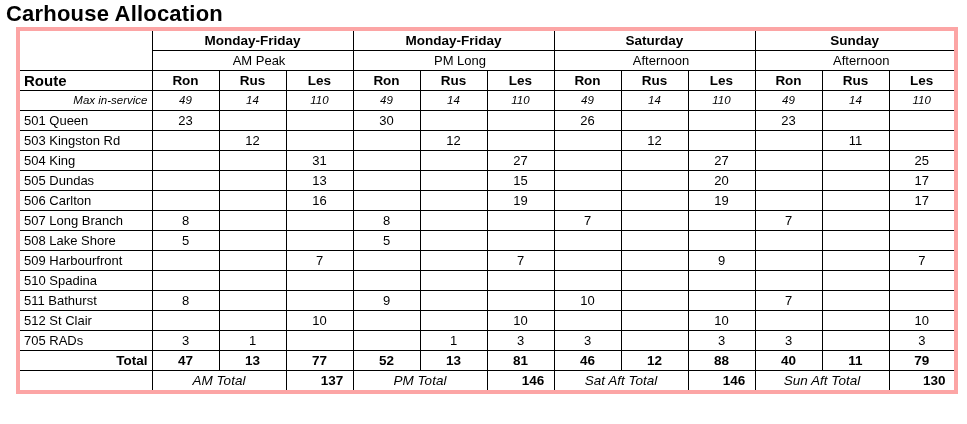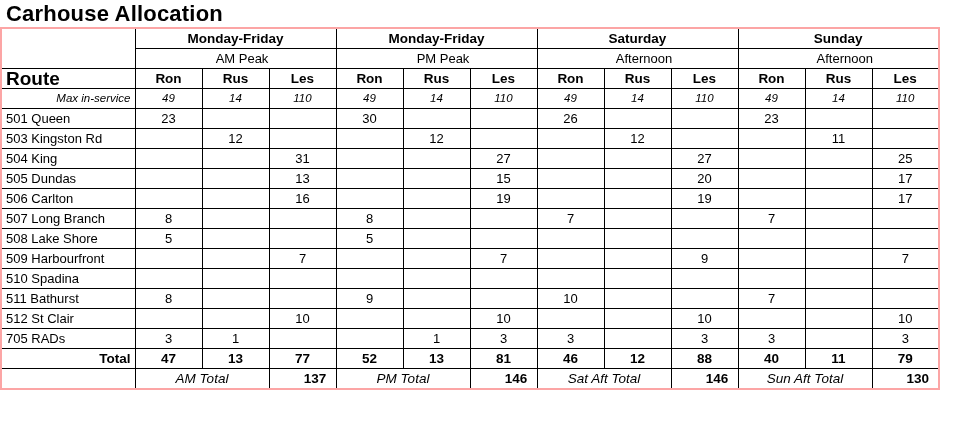--- a/index.html
+++ b/index.html
@@ -11,35 +11,35 @@
   .page-title {
     font-size:22px; font-weight:bold; line-height:26px;
     padding:1px 0 0 6px; letter-spacing:0.2px;
   }
   .page-subtitle {
     font-size:13.5px; font-weight:bold; line-height:15px;
     margin:2px 0 4px 25px;
   }
   table.alloc {
     border-collapse:collapse; table-layout:fixed;
-    margin-left:0; border:2px solid #fca5a5;
+    margin-left:16px; border:4px solid #fca5a5;
   }
   .alloc th, .alloc td {
     border:1px solid #000;
     height:19.4px; line-height:19px;
     font-size:13px; padding:0 4px;
     overflow:hidden; white-space:nowrap;
     font-weight:normal; text-align:center;
   }
   col.route-col { width:134px; }
   col.data-col  { width:67px; }
   th.day-h    { font-weight:bold; font-size:13.5px; }
   th.period-h { font-weight:normal;padding-left:17px; }
   th.carhouse-h { font-weight:bold; font-size:13.5px; }
-  th.route-h  { font-weight:bold; text-align:left; font-size:19px; }
+  th.route-h  { font-weight:bold; text-align:left; font-size:15px; }
   td.route-name { text-align:left; }
   tr.max-row td { font-style:italic; font-size:11.5px; }
   td.max-label { text-align:right; }
   tr.total-row td { font-weight:bold; font-size:13.5px; }
   td.total-label { text-align:right; }
   td.pt-label { font-style:italic; font-size:13.5px; }
   td.pt-value { font-weight:bold; font-size:13.5px;padding-left:29px; }
   td.blank-cell { }
 </style>
 </head>
@@ -67,21 +67,21 @@
     <thead>
       <tr>
         <td rowspan="2" class="blank-cell"></td>
         <th colspan="3" class="day-h">Monday-Friday</th>
         <th colspan="3" class="day-h">Monday-Friday</th>
         <th colspan="3" class="day-h">Saturday</th>
         <th colspan="3" class="day-h">Sunday</th>
       </tr>
       <tr>
         <th colspan="3" class="period-h">AM Peak</th>
-        <th colspan="3" class="period-h">PM Peak</th>
+        <th colspan="3" class="period-h">PM Long</th>
         <th colspan="3" class="period-h">Afternoon</th>
         <th colspan="3" class="period-h">Afternoon</th>
       </tr>
       <tr>
         <th class="route-h">Route</th>
         <th class="carhouse-h">Ron</th>
         <th class="carhouse-h">Rus</th>
         <th class="carhouse-h">Les</th>
         <th class="carhouse-h">Ron</th>
         <th class="carhouse-h">Rus</th>

